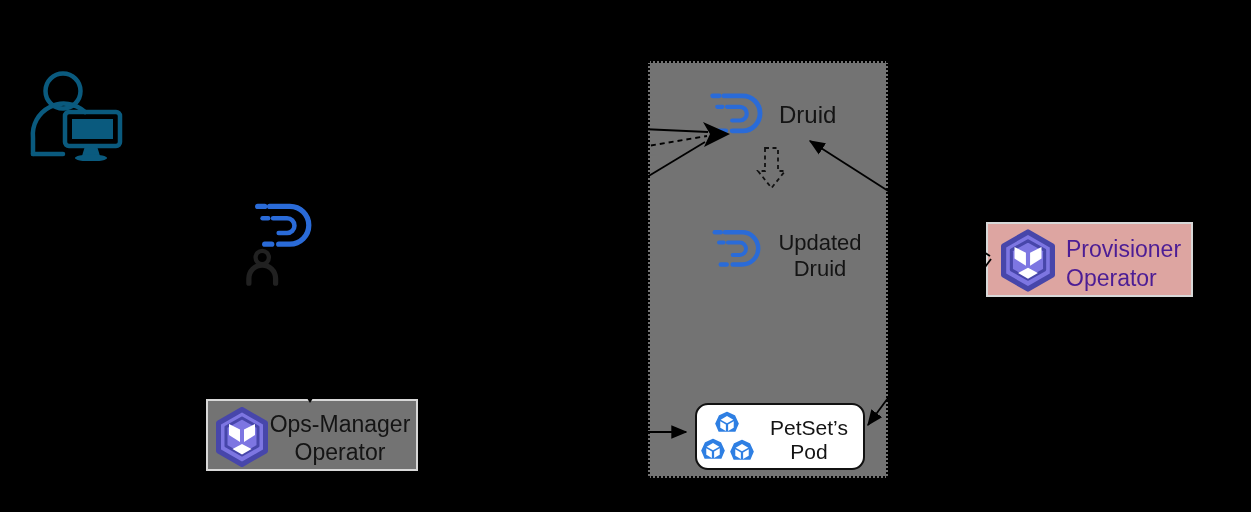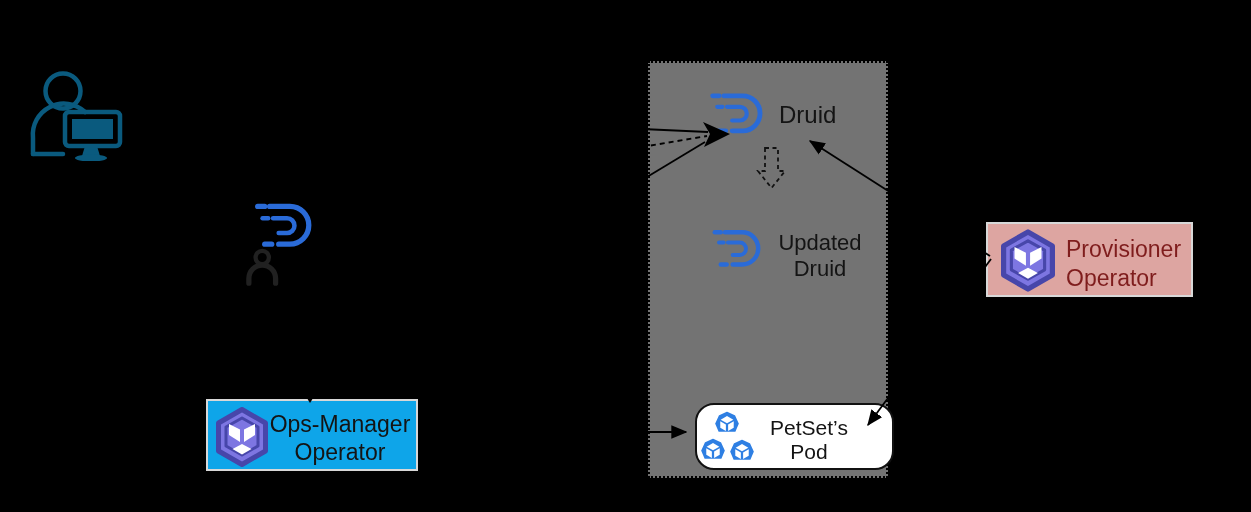--- a/index.html
+++ b/index.html
@@ -11,30 +11,30 @@
   
   #cluster-panel{
     left:648px;top:61px;width:240px;height:417px;box-sizing:border-box;
     background:#737373;border:2px dotted #000;
   }
   .panel-label{color:#141414;}
   #druid-label{left:129px;top:38px;font-size:24px;}
   #updated-druid-label{left:118px;top:158px;width:104px;text-align:center;font-size:22px;line-height:26px;margin-top:9px;}
   
   #petset-box{
-    left:45px;top:340px;width:199px;height:67px;box-sizing:border-box;
-    background:#fff;border:2.5px solid #111;border-radius:19px;
+    left:45px;top:340px;width:170px;height:67px;box-sizing:border-box;
+    background:#fff;border:2.5px solid #111;border-radius:13px;
   }
   #petset-label{left:62px;top:11px;width:100px;text-align:center;font-size:21px;line-height:24px;color:#141414;}
   
   .op-box{box-sizing:border-box;border:2px solid #d8d8d8;}
-  #ops-manager-box{left:206px;top:399px;width:212px;height:72px;background:#0ea5e9;}
+  #ops-manager-box{left:206px;top:399px;width:212px;height:72px;background:#737373;}
   #provisioner-box{left:986px;top:222px;width:207px;height:75px;background:#dda5a1;}
   #ops-manager-label{left:60px;top:9px;right:4px;text-align:center;font-size:23px;line-height:28px;color:#141414;position:absolute;}
-  #provisioner-label{left:78px;top:11px;font-size:23px;line-height:29px;color:#7f1d1d;position:absolute;}
+  #provisioner-label{left:78px;top:11px;font-size:23px;line-height:29px;color:#4c1d95;position:absolute;}
   #arrow-overlay{left:0;top:0;pointer-events:none;z-index:10;}
   svg{display:block;}
 </style>
 </head>
 <body>
 
 <svg width="0" height="0" style="position:absolute" aria-hidden="true">
   <defs>
     <symbol id="sym-druid-logo" viewBox="0 0 100 74">
       <g fill="none" stroke="#2a6bd8" stroke-linecap="round">

